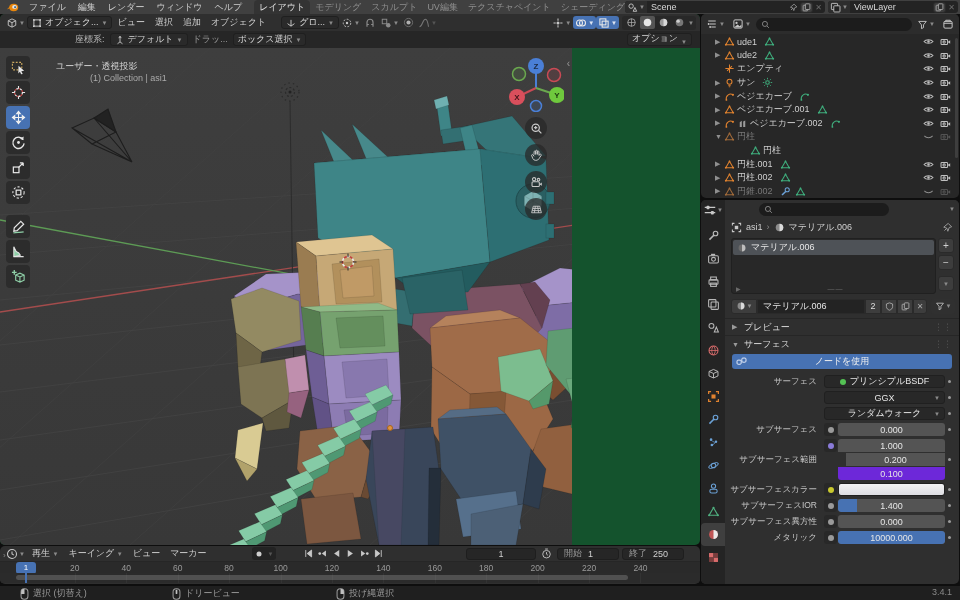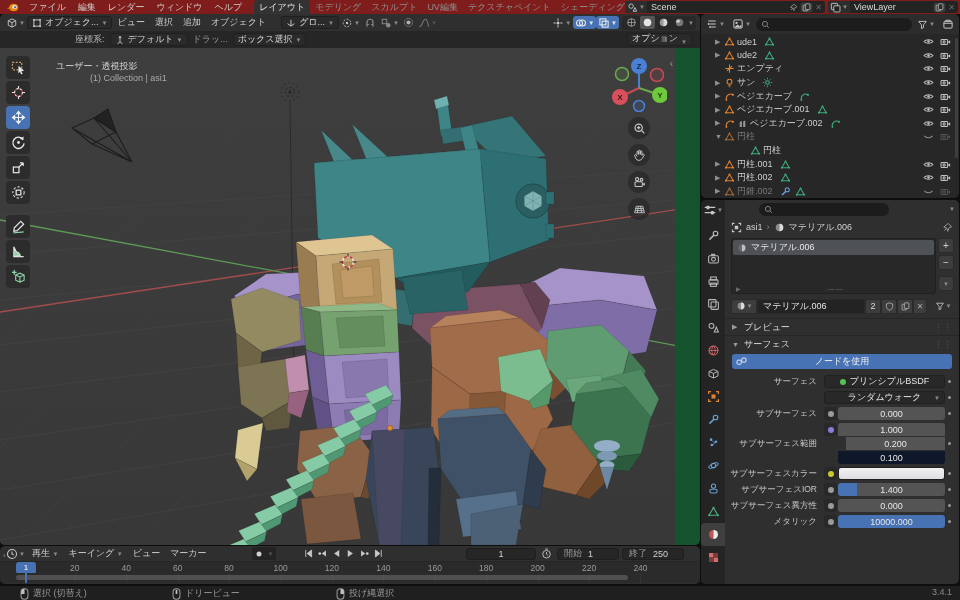--- a/index.html
+++ b/index.html
@@ -2,21 +2,21 @@
 <html><head>
 <meta charset="utf-8">
 <style>
   * { box-sizing:border-box; margin:0; padding:0; }
   html,body { width:960px; height:600px; overflow:hidden; }
   body { background:#0e0e0e; font-family:"Liberation Sans",sans-serif; font-size:9px; color:#d0d0d0; position:relative; }
   svg { display:block; }
   .area { position:absolute; background:#2f2f2f; border-radius:5px; overflow:hidden; }
 
   
-  #topbar { position:absolute; left:0; top:0; width:960px; height:14px; background:#7f1d1d; display:flex; align-items:center; z-index:5; }
+  #topbar { position:absolute; left:0; top:0; width:960px; height:14px; background:#404040; display:flex; align-items:center; z-index:5; }
   .blogo { margin:0 4px 0 6px; display:flex; }
   .tmenu { padding:0 6px; color:#cfcfcf; line-height:14px; cursor:default; }
   #workspaces { display:flex; margin-left:6px; overflow:hidden; flex:1; height:14px; }
   .wstab { padding:0 5px; line-height:14px; color:#8f8f8f; white-space:nowrap; }
   .wstab.active { background:#333333; color:#e0e0e0; border-radius:4px 4px 0 0; }
   .tb-right { display:flex; gap:3px; margin-right:2px; }
   .db-selector { display:flex; align-items:center; background:#232323; border-radius:3px; height:12px; }
   .db-iconbtn { display:flex; align-items:center; background:#2d2d2d; border-radius:3px 0 0 3px; padding:0 2px; height:12px; gap:1px; }
   .db-text { padding:0 4px; color:#d8d8d8; white-space:nowrap; }
   .db-ops { display:flex; align-items:center; gap:2px; padding-right:3px; }
@@ -27,21 +27,21 @@
   .hbar { height:17px; display:flex; align-items:center; padding:0 4px; }
   #vp-header { background:#2f2f2f; }
   #tool-settings { background:#262626; }
   .hitem { padding:0 5px; color:#d0d0d0; white-space:nowrap; line-height:17px; }
   .dropbtn { display:flex; align-items:center; gap:3px; background:#2a2a2a; border:1px solid #1f1f1f; border-radius:3px; height:13px; padding:0 4px; color:#d8d8d8; white-space:nowrap; }
   .iconbtn { display:flex; align-items:center; gap:1px; padding:0 2px; height:13px; border-radius:3px; }
   .iconbtn.on { background:#4772b3; }
   .shadegrp { display:flex; align-items:center; background:#282828; border-radius:3px; height:14px; padding:0 2px; gap:1px; }
   .shadeseg { display:flex; align-items:center; padding:1px 2px; border-radius:2px; }
   .shadeseg.on { background:#555555; }
-  #vp-body { position:absolute; left:0; top:34px; width:675px; height:497px; background:linear-gradient(#3e3e3e,#383838); overflow:hidden; }
+  #vp-body { position:absolute; left:0; top:34px; width:572px; height:497px; background:linear-gradient(#3e3e3e,#383838); overflow:hidden; }
   #vp-info { position:absolute; left:56px; top:12px; line-height:12px; color:#d4d4d4; pointer-events:none; }
   #vp-info .sub { color:#aaaaaa;padding-left:34px; }
   #vp-toolbar { position:absolute; left:6px; top:8px; display:flex; flex-direction:column; gap:2px; }
   .tbtn { width:24px; height:23px; background:#2c2c2c; border-radius:4px; display:flex; align-items:center; justify-content:center; }
   .tbtn.active { background:#4772b3; }
   .tbtn.gap { margin-top:9px; }
   #vp-gizmo { position:absolute; right:8px; top:6px; display:flex; flex-direction:column; align-items:center; }
   .navbtn { width:22px; height:22px; border-radius:11px; background:rgba(40,40,40,.75); display:flex; align-items:center; justify-content:center; margin-top:5px; }
   #vp-collapse { position:absolute; right:2px; top:10px; color:#9a9a9a; font-size:10px; }
 
@@ -1274,20 +1274,32 @@
             </span>
           </span>
           <span class="adot">
             <i></i>
           </span>
         </div>
         <div class="prow">
           <span class="plabel"></span>
           <span class="pfwrap">
             <span class="pf select">
+              <span>GGX</span>
+              <span class="sv">▼</span>
+            </span>
+          </span>
+          <span class="adot">
+            <i></i>
+          </span>
+        </div>
+        <div class="prow">
+          <span class="plabel"></span>
+          <span class="pfwrap">
+            <span class="pf select">
               <span>ランダムウォーク</span>
               <span class="sv">▼</span>
             </span>
           </span>
           <span class="adot">
             <i></i>
           </span>
         </div>
         <div class="prow">
           <span class="plabel">サブサーフェス</span>
@@ -1310,21 +1322,21 @@
             <span class="socket">
               <i style="background:#8a7bd8"></i>
             </span>
             <span class="pmulti">
               <span class="pf slider" style="background:#545454;">
                 <span>1.000</span>
               </span>
               <span class="pf slider" style="background:#545454;">
                 <span>0.200</span>
               </span>
-              <span class="pf slider" style="background:#0f172a;">
+              <span class="pf slider" style="background:#6d28d9;">
                 <span>0.100</span>
               </span>
             </span>
           </span>
           <span class="adot">
             <i></i>
           </span>
         </div>
         <div class="prow">
           <span class="plabel">サブサーフェスカラー</span>

